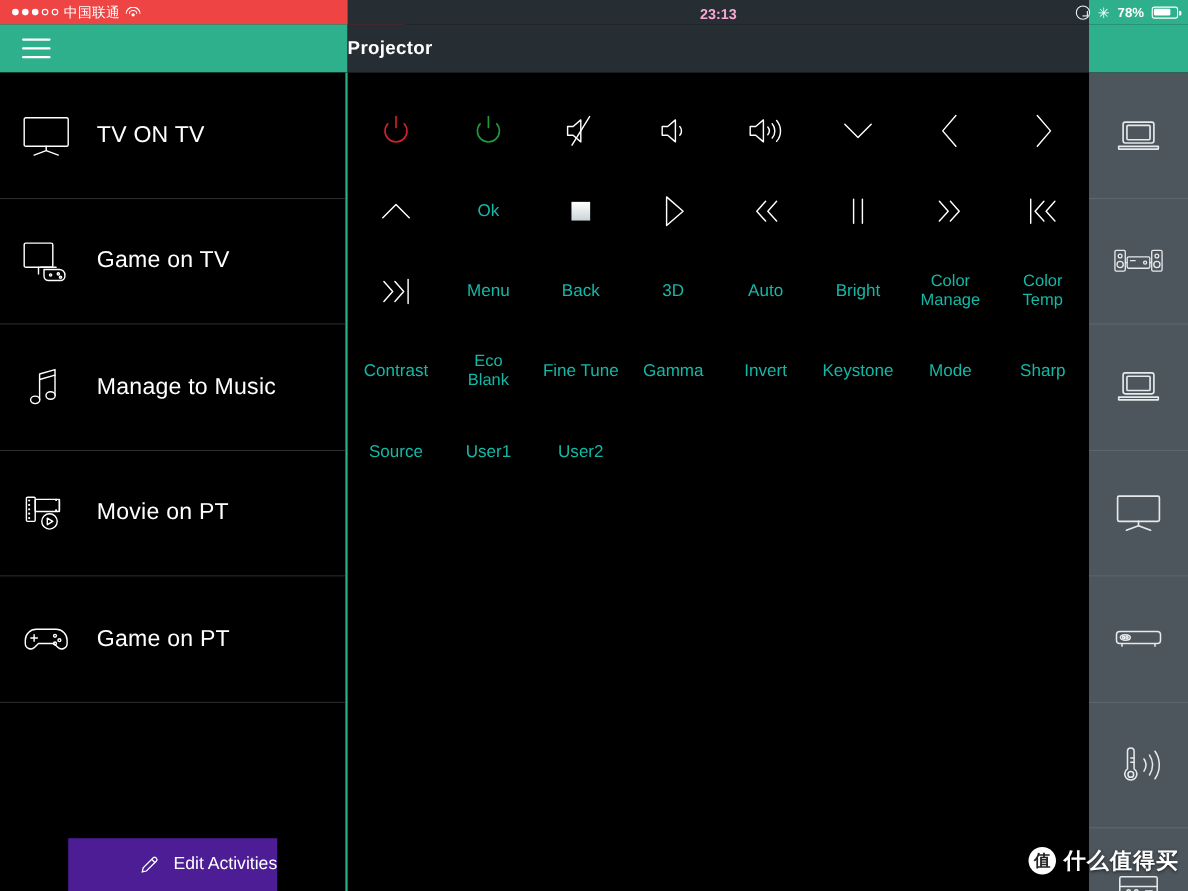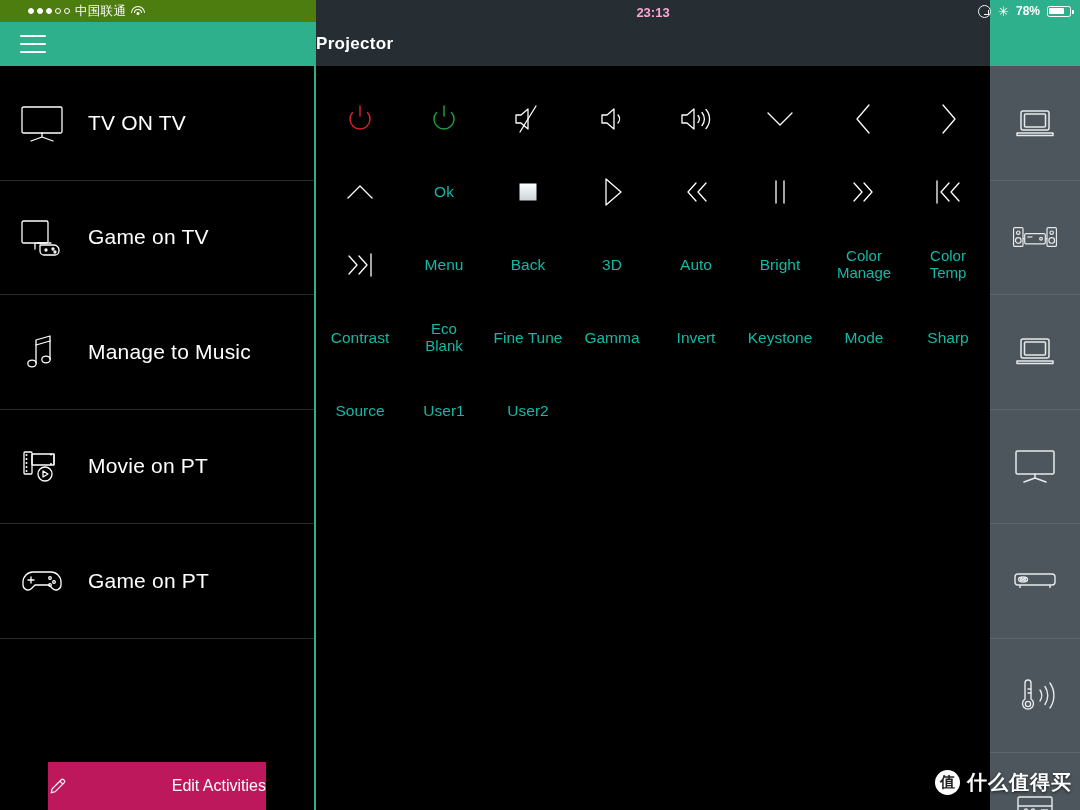--- a/index.html
+++ b/index.html
@@ -6,22 +6,22 @@
   html, body {
     width: 1080px; height: 810px;
     background: #000;
     font-family: "Liberation Sans", sans-serif;
     overflow: hidden;
   }
   #app { position: relative; width: 1080px; height: 810px; background:#000; }
 
   
   .statusbar { position:absolute; top:0; left:0; width:1080px; height:22px; z-index:30; }
-  .sb-left { position:absolute; left:0; top:0; width:368px; height:22px; background:#4d7c0f;
-             display:flex; align-items:center; padding-left:28px; gap:5px; }
+  .sb-left { position:absolute; left:0; top:0; width:368px; height:22px; background:#ef4444;
+             display:flex; align-items:center; padding-left:11px; gap:5px; }
   .sb-mid  { position:absolute; left:316px; top:0; width:674px; height:22px; background:#262d33; }
   .sb-right{ position:absolute; left:990px; top:0; width:90px; height:22px; background:#2eb08c; }
   .sb-overlay { position:absolute; top:0; right:0; height:22px; display:flex; align-items:center;
                 gap:7px; padding-right:9px; z-index:31; }
   .dots { display:flex; gap:3px; align-items:center; }
   .dot { width:6px; height:6px; border-radius:50%; border:1px solid #fff; }
   .dot.filled { background:#fff; }
   .carrier { color:#fff; font-size:12.5px; letter-spacing:.3px; }
   .sb-text { color:#fff; font-size:12px; font-weight:bold; }
   .wifi-ico { width:14px; height:11px; position:relative; }
@@ -54,22 +54,22 @@
 
   
   .sidebar { position:absolute; top:66px; left:0; width:316px; height:744px; background:#000;
              border-right:2px solid #2eb08c; overflow:hidden; }
   .side-item { height:114.5px; border-bottom:1px solid #2b2b2b; display:flex; align-items:center;
                padding-left:18px; gap:22px; cursor:pointer; }
   .side-ico { width:48px; height:46px; flex:0 0 48px; display:flex; align-items:center; justify-content:center; }
   .side-label { color:#fff; font-size:21px; letter-spacing:.2px; }
   .edit-wrap { position:absolute; left:0; bottom:0; width:314px; height:56px;
                display:flex; align-items:flex-start; justify-content:center; padding-top:8px; }
-  .edit-btn { background:#be185d; width:218px; height:48px; display:flex; align-items:center;
-              justify-content:space-between; gap:12px; cursor:pointer; }
+  .edit-btn { background:#4c1d95; width:190px; height:48px; display:flex; align-items:center;
+              justify-content:flex-end; gap:12px; cursor:pointer; }
   .edit-btn span { color:#fff; font-size:16px; }
 
   
   .remote { position:absolute; top:68px; left:318px; width:672px; height:742px; background:#000;
             padding:14px 0 0 0; }
   .btn-row { display:grid; grid-template-columns:repeat(8,1fr); width:672px; }
   .rbtn { height:73px; display:flex; align-items:center; justify-content:center; cursor:pointer; }
   .rbtn-lbl { color:#14b8a6; font-size:15.5px; text-align:center; line-height:1.12; }
   .rbtn-lbl.two { font-size:15px; }
 

